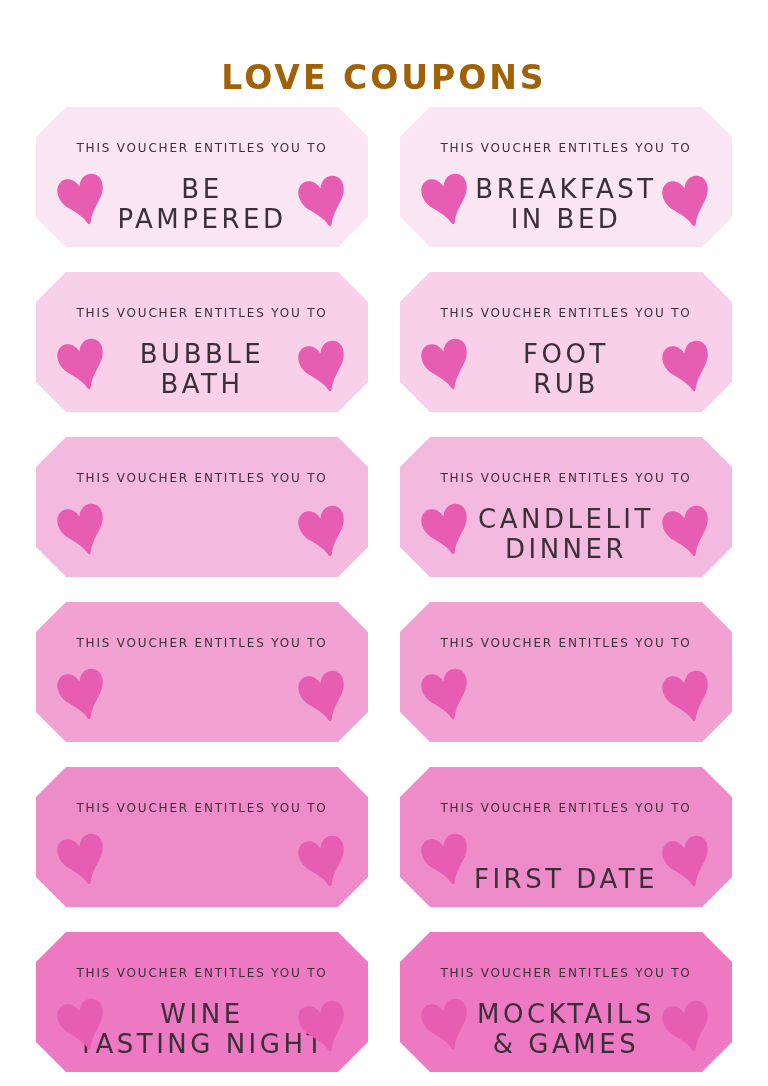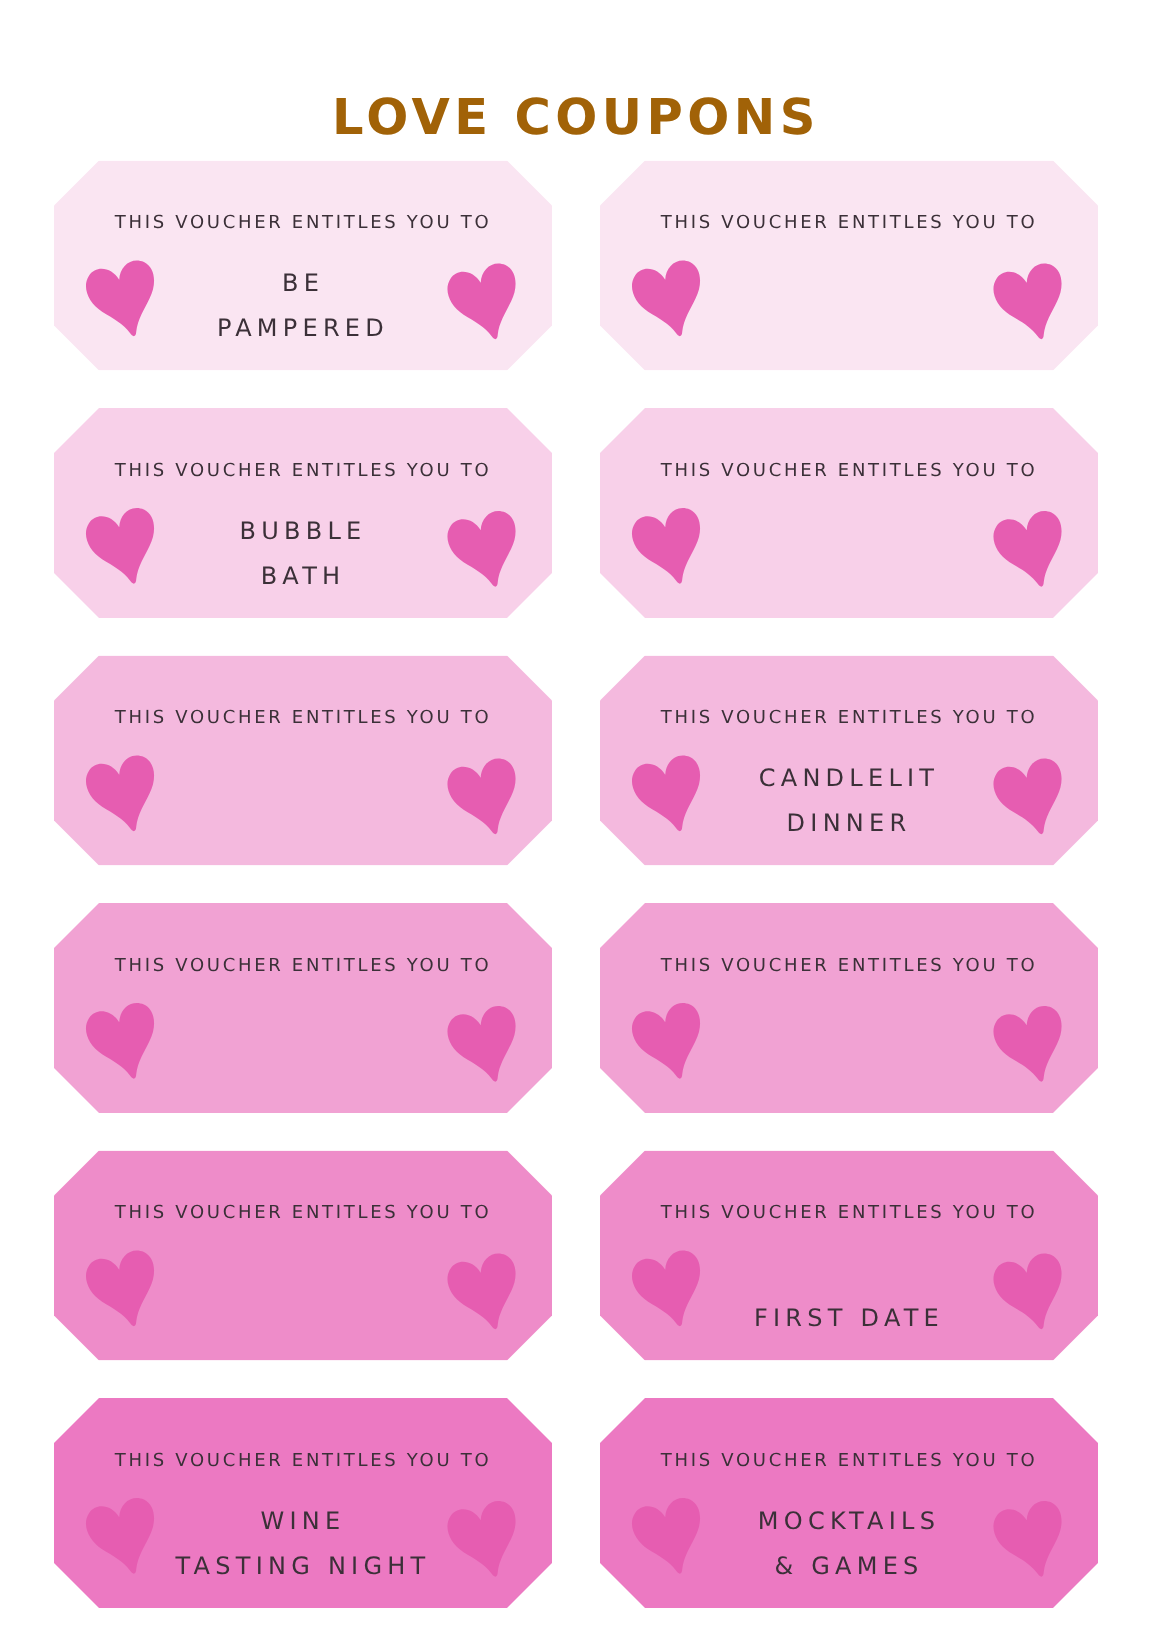--- a/index.html
+++ b/index.html
@@ -42,21 +42,21 @@
     color: #3b3038;
   }
   .voucher-label {
     padding-top: 34px;
     font-size: 12px;
     letter-spacing: 1.8px;
     white-space: nowrap;
   }
   .coupon-title {
     margin-top: 19px;
-    font-size: 16px;
+    font-size: 26px;
     letter-spacing: 3.5px;
     line-height: 30px;
   }
   .heart {
     position: absolute;
     width: 54px;
     height: 68px;
   }
   .heart-left  { left: 20px; top: 60px; }
   .heart-right { right: 17px; top: 62px; }
@@ -84,20 +84,24 @@
     <svg class="heart heart-left" style="fill: rgb(230, 93, 177);">
         <use href="#heart-shape"></use>
       </svg>
     <svg class="heart heart-right" style="fill: rgb(230, 93, 177);">
         <use href="#heart-shape"></use>
       </svg>
   </div>
 
   <div class="coupon" style="background-color: rgb(250, 229, 242);">
     <div class="voucher-label">THIS VOUCHER ENTITLES YOU TO</div>
+    <div class="coupon-title">
+      <span>BREAKFAST</span><br>
+      <span>IN BED</span>
+    </div>
     <svg class="heart heart-left" style="fill: rgb(230, 93, 177);">
         <use href="#heart-shape"></use>
       </svg>
     <svg class="heart heart-right" style="fill: rgb(230, 93, 177);">
         <use href="#heart-shape"></use>
       </svg>
   </div>
 
   <div class="coupon" style="background-color: rgb(248, 208, 233);">
     <div class="voucher-label">THIS VOUCHER ENTITLES YOU TO</div>
@@ -108,20 +112,24 @@
     <svg class="heart heart-left" style="fill: rgb(230, 93, 177);">
         <use href="#heart-shape"></use>
       </svg>
     <svg class="heart heart-right" style="fill: rgb(230, 93, 177);">
         <use href="#heart-shape"></use>
       </svg>
   </div>
 
   <div class="coupon" style="background-color: rgb(248, 208, 233);">
     <div class="voucher-label">THIS VOUCHER ENTITLES YOU TO</div>
+    <div class="coupon-title">
+      <span>FOOT</span><br>
+      <span>RUB</span>
+    </div>
     <svg class="heart heart-left" style="fill: rgb(230, 93, 177);">
         <use href="#heart-shape"></use>
       </svg>
     <svg class="heart heart-right" style="fill: rgb(230, 93, 177);">
         <use href="#heart-shape"></use>
       </svg>
   </div>
 
   <div class="coupon" style="background-color: rgb(244, 185, 222);">
     <div class="voucher-label">THIS VOUCHER ENTITLES YOU TO</div>

